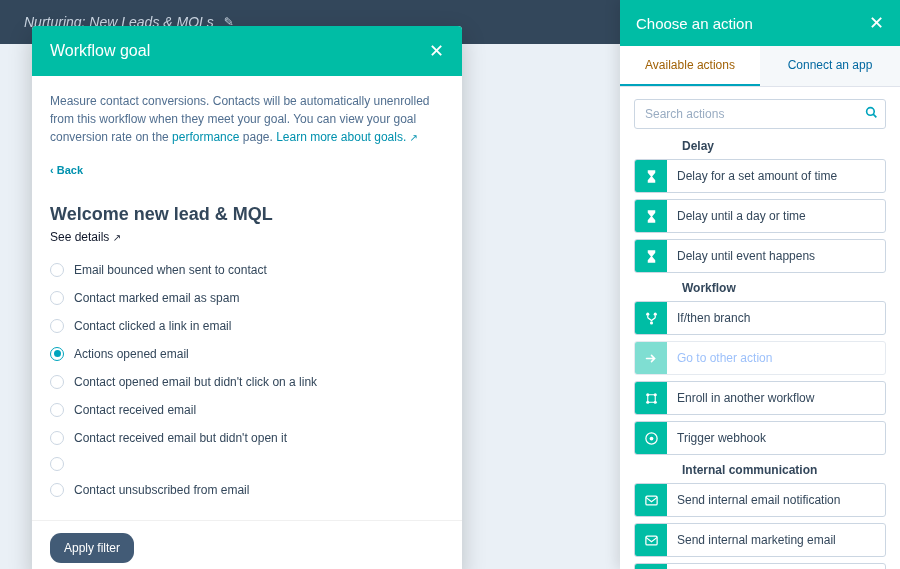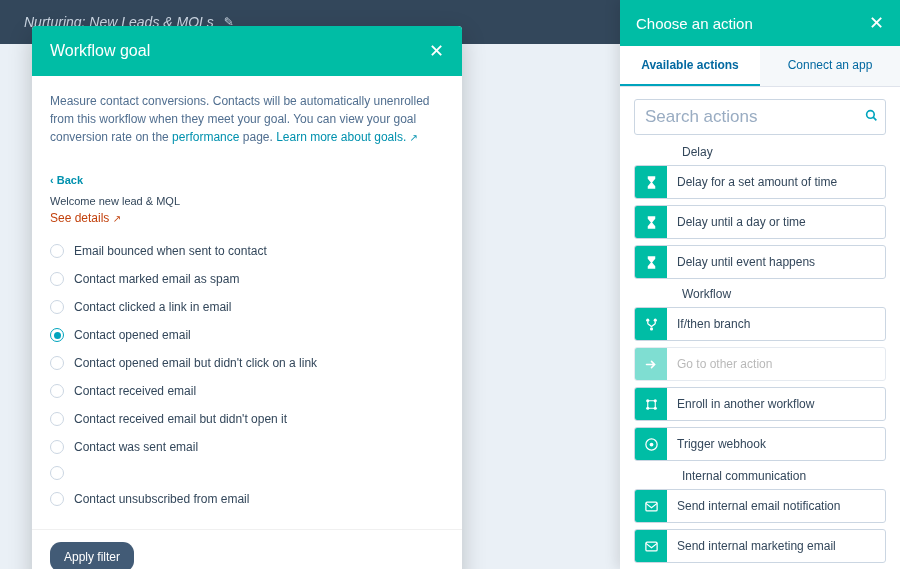--- a/index.html
+++ b/index.html
@@ -19,51 +19,51 @@
 
   
   .overlay { position: absolute; inset: 0; background: rgba(45,62,80,0.0); padding-left: 36px; }
   .modal { position: absolute; left: 32px; top: 26px; width: 430px; background: #fff; border-radius: 4px; box-shadow: 0 8px 24px rgba(0,0,0,0.2); overflow: hidden; }
   .modal-header { background: #00bda5; color: #fff; padding: 14px 18px 14px 18px; display: flex; justify-content: space-between; align-items: center; }
   .modal-title { font-size: 16px; font-weight: 500; }
   .modal-close { color: #fff; font-size: 18px; cursor: pointer; }
   .modal-body { padding: 16px 18px 8px 18px; font-size: 12px; color: #516f90; line-height: 1.5; }
   .modal-body .lnk { color: #0091ae; cursor: pointer; }
   .ext { font-size: 10px; }
-  .back { color: #0091ae; font-size: 11px; font-weight: 600; display: inline-block; margin: 26px 0 2px 0; cursor: pointer; }
-  .sub-title { font-size: 11px; font-weight: 400; color: #33475b; margin-top: 2px; }
-  .see-details { color: #c2410c; font-size: 12px; cursor: pointer; margin-bottom: 8px; display: inline-block; }
+  .back { color: #0091ae; font-size: 11px; font-weight: 600; display: inline-block; margin: 16px 0 2px 0; cursor: pointer; }
+  .sub-title { font-size: 18px; font-weight: 700; color: #33475b; margin-top: 20px; }
+  .see-details { color: #0f172a; font-size: 12px; cursor: pointer; margin-bottom: 8px; display: inline-block; }
   .options { padding: 2px 0 8px 0; }
   .opt { display: flex; align-items: center; gap: 10px; padding: 5px 0; font-size: 12px; color: #33475b; cursor: pointer; }
   .radio { width: 14px; height: 14px; border: 1.5px solid #cbd6e2; border-radius: 50%; flex-shrink: 0; display: flex; align-items: center; justify-content: center; }
   .radio.selected { border-color: #00a4bd; }
   .radio.selected::after { content: ""; width: 7px; height: 7px; background: #00a4bd; border-radius: 50%; }
   .modal-footer { border-top: 1px solid #f0f0f0; padding: 12px 18px; }
   .apply-btn { background: #425b76; color: #fff; border: none; font-size: 12px; padding: 8px 14px; border-radius: 11px; cursor: pointer; }
 
   
   .panel { position: absolute; top: 0; right: 0; width: 280px; height: 569px; background: #fff; box-shadow: -4px 0 12px rgba(0,0,0,0.1); display: flex; flex-direction: column; }
   .panel-header { background: #00bda5; color: #fff; padding: 12px 16px; display: flex; justify-content: space-between; align-items: center; font-size: 15px; font-weight: 500; }
   .panel-close { color: #fff; font-size: 18px; cursor: pointer; }
   .tabs { display: flex; border-bottom: 1px solid #dfe3eb; }
   .tab { flex: 1; text-align: center; font-size: 12px; padding: 12px 4px; cursor: pointer; color: #0369a1; }
-  .tab.active { color: #0369a1; font-weight: 700; border-bottom: 2px solid #00a4bd; }
+  .tab.active { color: #a16207; font-weight: 400; border-bottom: 2px solid #00a4bd; }
   .tab.inactive { background: #f5f8fa; }
   .panel-body { padding: 12px 14px; overflow-y: auto; flex: 1; }
   .search-wrap { position: relative; margin-bottom: 10px; }
-  .search { width: 100%; border: 1px solid #cbd6e2; border-radius: 3px; padding: 7px 28px 7px 10px; font-size: 17px; color: #516f90; }
+  .search { width: 100%; border: 1px solid #cbd6e2; border-radius: 3px; padding: 7px 28px 7px 10px; font-size: 12px; color: #516f90; }
   .search::placeholder { color: #99acc2; }
   .search-ico { position: absolute; right: 8px; top: 50%; transform: translateY(-50%); color: #00a4bd; font-size: 13px; }
-  .section-label { font-size: 12px; font-weight: 400; color: #33475b; margin: 8px 0 6px 0; padding-left: 48px; }
+  .section-label { font-size: 12px; font-weight: 700; color: #33475b; margin: 8px 0 6px 0; padding-left: 48px; }
   .action-row { display: flex; align-items: center; border: 1px solid #cbd6e2; border-radius: 3px; margin-bottom: 6px; overflow: hidden; cursor: pointer; background: #fff; }
   .action-row.disabled { opacity: 0.5; cursor: default; }
   .action-ico { width: 32px; height: 32px; background: #00bda5; color: #fff; display: flex; align-items: center; justify-content: center; flex-shrink: 0; }
   .action-ico svg { width: 15px; height: 15px; fill: currentColor; }
   .action-text { font-size: 12px; color: #33475b; padding: 0 10px; }
-  .action-row.disabled .action-text { color: #737373; }
+  .action-row.disabled .action-text { color: #3b82f6; }
 </style>
 </head>
 <body>
 
 <div class="bg-header">
   <span class="bg-title">Nurturing: New Leads &amp; MQLs</span>
   <span class="bg-edit">✎</span>
 </div>
 
 <div class="canvas">
@@ -95,37 +95,33 @@
           <div class="opt">
             <span class="radio"></span>
             <span>Contact marked email as spam</span>
           </div>
           <div class="opt">
             <span class="radio"></span>
             <span>Contact clicked a link in email</span>
           </div>
           <div class="opt">
             <span class="radio selected"></span>
-            <span>Contact opened email</span>
+            <span>Actions opened email</span>
           </div>
           <div class="opt">
             <span class="radio"></span>
             <span>Contact opened email but didn't click on a link</span>
           </div>
           <div class="opt">
             <span class="radio"></span>
             <span>Contact received email</span>
           </div>
           <div class="opt">
             <span class="radio"></span>
             <span>Contact received email but didn't open it</span>
-          </div>
-          <div class="opt">
-            <span class="radio"></span>
-            <span>Contact was sent email</span>
           </div>
           <div class="opt">
             <span class="radio"></span>
           </div>
           <div class="opt">
             <span class="radio"></span>
             <span>Contact unsubscribed from email</span>
           </div>
         </div>
     </div>

